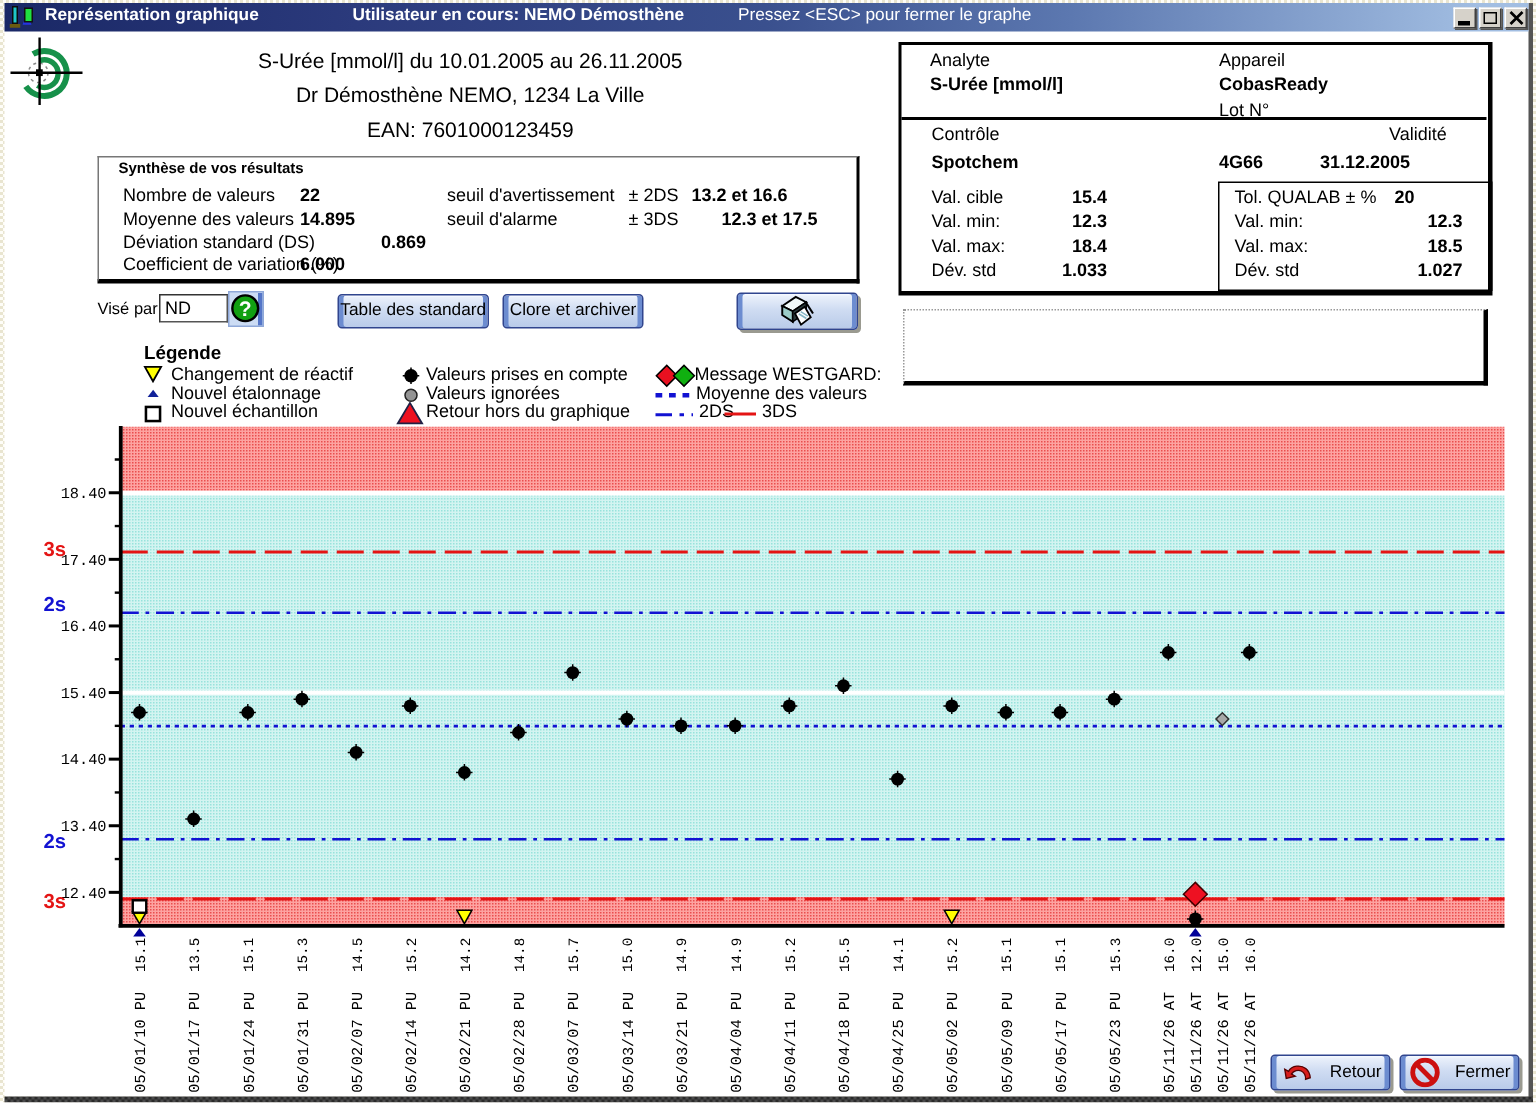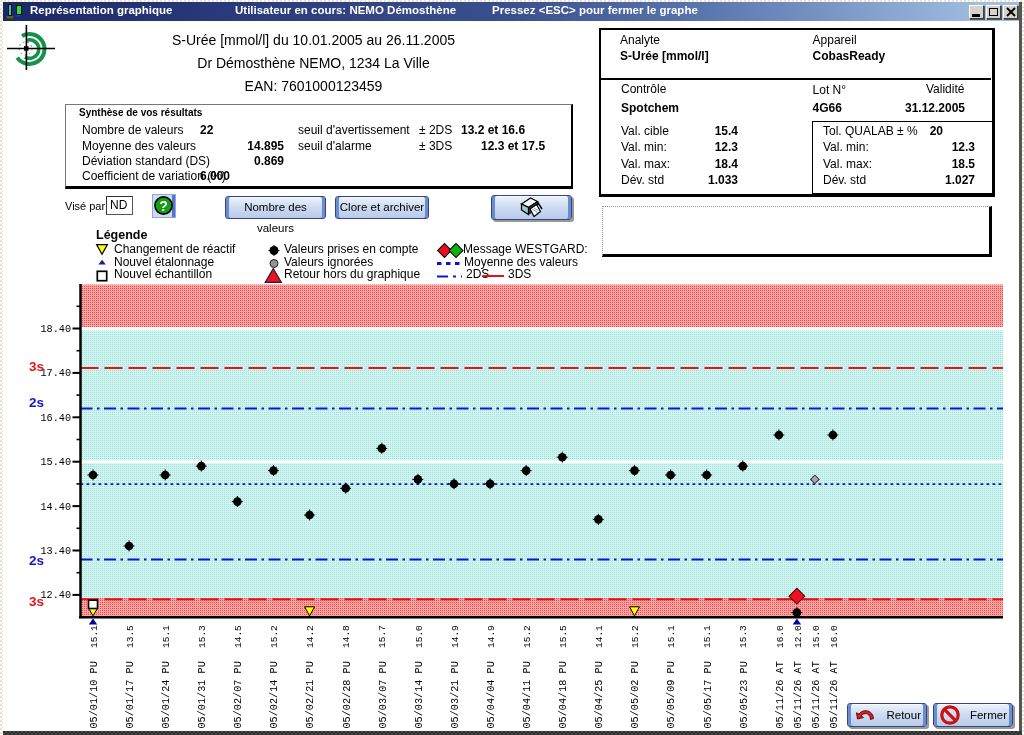--- a/index.html
+++ b/index.html
@@ -22,21 +22,21 @@
 <svg class="abs" style="left:6px;top:3px" width="18" height="17" viewBox="0 0 18 17">
  <rect x="2" y="1" width="4" height="12" fill="#0c0c0c"></rect>
     <rect x="3" y="2" width="2" height="10" fill="#1ec8c8"></rect>
  <rect x="0.5" y="13" width="7" height="2.5" fill="#6b5b10"></rect>
  <polygon points="9,13.5 15,13.5 12,6" fill="#2435e0"></polygon>
  <rect x="10" y="2" width="6" height="10" fill="#111"></rect>
     <rect x="11" y="3" width="4" height="8" fill="#20e040"></rect>
 </svg>
 <div class="abs" style="left:30px;top:4px;font-size:11.5px;font-weight:bold;color:#fff">Représentation graphique</div>
 <div class="abs" style="left:235px;top:4px;font-size:11.5px;font-weight:bold;color:#fff">Utilisateur en cours: NEMO Démosthène</div>
-<div class="abs" style="left:492px;top:4px;font-size:11.5px;font-weight:bold;color:#fff">Pressez &lt;ESC&gt; pour fermer le graphe</div>
+<div class="abs" style="left:492px;top:4px;font-size:11.5px;font-weight:normal;color:#fff">Pressez &lt;ESC&gt; pour fermer le graphe</div>
 
 <div class="abs" style="left:969px;top:5px;width:15px;height:14px;background:#d6d2ca;border:1px solid;border-color:#fff #404040 #404040 #fff;box-shadow:1px 1px 0 #555"></div>
 <div class="abs" style="left:972px;top:14px;width:8px;height:3px;background:#000"></div>
 <div class="abs" style="left:986px;top:5px;width:15px;height:14px;background:#d6d2ca;border:1px solid;border-color:#fff #404040 #404040 #fff;box-shadow:1px 1px 0 #555"></div>
 <div class="abs" style="left:989px;top:8px;width:9px;height:8px;border:1.5px solid #000"></div>
 <div class="abs" style="left:1003px;top:5px;width:15px;height:14px;background:#d6d2ca;border:1px solid;border-color:#fff #404040 #404040 #fff;box-shadow:1px 1px 0 #555"></div>
 <svg class="abs" style="left:1006px;top:7px" width="10" height="10" viewBox="0 0 10 10">
     <path d="M1 1 L9 9 M9 1 L1 9" stroke="#000" stroke-width="1.8"></path>
   </svg>
 
@@ -49,72 +49,72 @@
  <rect x="24" y="24.2" width="4.5" height="4.5" fill="#000"></rect>
 </svg>
 
 <div class="abs" style="left:0;top:29px;width:627px;text-align:center;font-size:14px;line-height:23px">S-Urée [mmol/l] du 10.01.2005 au 26.11.2005<br>Dr Démosthène NEMO, 1234 La Ville<br>EAN: 7601000123459</div>
 
 <div class="abs" style="left:65px;top:104px;width:508px;height:85px;border:1px solid #777;border-right:2px solid #000;border-bottom:3px solid #000;background:#fff"></div>
 <div class="abs" style="left:79px;top:107px;font-size:10px;font-weight:bold">Synthèse de vos résultats</div>
 <div class="abs t12" style="left:82px;top:123px">Nombre de valeurs</div>
 <div class="abs t12" style="left:200px;top:123px;width:84px;text-align:left"><b>22</b></div>
 <div class="abs t12" style="left:82px;top:138.5px">Moyenne des valeurs</div>
-<div class="abs t12" style="left:200px;top:138.5px;width:84px;text-align:right"><b>14.895</b></div>
+<div class="abs t12" style="left:200px;top:138.5px;width:84px;text-align:left"><b>14.895</b></div>
 <div class="abs t12" style="left:82px;top:153.8px">Déviation standard (DS)</div>
 <div class="abs t12" style="left:200px;top:153.8px;width:84px;text-align:right"><b>0.869</b></div>
 <div class="abs t12" style="left:82px;top:169px">Coefficient de variation (%)</div>
 <div class="abs t12" style="left:200px;top:169px;width:84px;text-align:left"><b>6.000</b></div>
 <div class="abs t12" style="left:298px;top:123px">seuil d'avertissement</div>
 <div class="abs t12" style="left:419px;top:123px">± 2DS</div>
 <div class="abs t12" style="left:461px;top:123px"><b>13.2 et 16.6</b></div>
 <div class="abs t12" style="left:298px;top:138.5px">seuil d'alarme</div>
 <div class="abs t12" style="left:419px;top:138.5px">± 3DS</div>
 <div class="abs t12" style="left:481px;top:138.5px"><b>12.3 et 17.5</b></div>
 
 <div class="abs" style="left:599px;top:28px;width:396px;height:169px;border:2px solid #000;border-right:3px solid #000;border-bottom:3px solid #000;background:#fff"></div>
 <div class="abs" style="left:601px;top:78px;width:390px;height:1.5px;background:#000"></div>
 <div class="abs" style="left:811.8px;top:121px;width:183.5px;height:73px;border:1px solid #000;border-left:1.5px solid #000;border-top:1.5px solid #000"></div>
 <div class="t13" style="left:620px;top:34.2px">Analyte</div>
 <div class="t13" style="left:620px;top:50.4px"><b>S-Urée [mmol/l]</b></div>
 <div class="t13" style="left:812.6px;top:34.2px">Appareil</div>
 <div class="t13" style="left:812.6px;top:50.4px"><b>CobasReady</b></div>
 <div class="t13" style="left:621px;top:83.3px">Contrôle</div>
 <div class="t13" style="left:621px;top:102.4px"><b>Spotchem</b></div>
-<div class="t13" style="left:812.6px;top:84px">Lot N°</div>
+<div class="t13" style="left:812.6px;top:67px">Lot N°</div>
 <div class="t13" style="left:812.6px;top:102.4px"><b>4G66</b></div>
 <div class="t13" style="left:926px;top:83.3px">Validité</div>
-<div class="t13" style="left:880px;top:102.4px;width:110px;text-align:center"><b>31.12.2005</b></div>
+<div class="t13" style="left:880px;top:102.4px;width:110px;text-align:left"><b>31.12.2005</b></div>
 <div class="t13" style="left:621px;top:125.2px">Val. cible</div>
 <div class="t13" style="left:680px;top:125.2px;width:58px;text-align:right"><b>15.4</b></div>
 <div class="t13" style="left:621px;top:141.2px">Val. min:</div>
 <div class="t13" style="left:680px;top:141.2px;width:58px;text-align:right"><b>12.3</b></div>
 <div class="t13" style="left:621px;top:157.6px">Val. max:</div>
 <div class="t13" style="left:680px;top:157.6px;width:58px;text-align:right"><b>18.4</b></div>
 <div class="t13" style="left:621px;top:174px">Dév. std</div>
 <div class="t13" style="left:680px;top:174px;width:58px;text-align:right"><b>1.033</b></div>
 <div class="t13" style="left:823px;top:125.2px">Tol. QUALAB ± %</div>
 <div class="t13" style="left:900px;top:125.2px;width:43px;text-align:right"><b>20</b></div>
 <div class="t13" style="left:823px;top:141.2px">Val. min:</div>
 <div class="t13" style="left:918px;top:141.2px;width:57px;text-align:right"><b>12.3</b></div>
 <div class="t13" style="left:823px;top:157.6px">Val. max:</div>
 <div class="t13" style="left:918px;top:157.6px;width:57px;text-align:right"><b>18.5</b></div>
 <div class="t13" style="left:823px;top:174px">Dév. std</div>
 <div class="t13" style="left:918px;top:174px;width:57px;text-align:right"><b>1.027</b></div>
 
 <div class="abs" style="left:602px;top:206px;width:390px;height:51px;border:1px dotted #999;border-right:3px solid #000;border-bottom:3px solid #000;background:#fff"></div>
 
 <div class="abs" style="left:65px;top:199.5px;font-size:11px">Visé par</div>
-<div class="abs" style="left:106px;top:196px;width:27px;height:19px;background:#fff;border:1px solid #555;border-top:1.5px solid #333;border-left:1.5px solid #333;font-size:12px;line-height:17px;padding-left:3px">ND</div>
+<div class="abs" style="left:106px;top:196px;width:46px;height:19px;background:#fff;border:1px solid #555;border-top:1.5px solid #333;border-left:1.5px solid #333;font-size:12px;line-height:17px;padding-left:3px">ND</div>
 <div class="abs" style="left:152px;top:194px;width:24px;height:24px;background:#ccdcf4;border:1px solid #8fa8d8;box-shadow:inset -3px 0 0 #5576c8"></div>
 <svg class="abs" style="left:152px;top:194px" width="24" height="24" viewBox="0 0 24 24">
  <circle cx="11.5" cy="11.5" r="8.6" fill="#12a012" stroke="#000" stroke-width="1.6"></circle>
  <text x="11.5" y="16.5" text-anchor="middle" font-family="Liberation Sans" font-size="14" font-weight="bold" fill="#fff">?</text>
 </svg>
-<div class="btn" style="left:225px;top:195.5px;width:101px">Nombre des valeurs</div>
+<div class="btn" style="left:225px;top:195.5px;width:101px">Table des standard</div>
 <div class="btn" style="left:335px;top:195.5px;width:94px">Clore et archiver</div>
 <div class="btn sh" style="left:491px;top:195px;width:81px;height:25px"></div>
 <svg class="abs" style="left:519px;top:196px" width="24" height="22" viewBox="0 0 24 22">
  <polygon points="2.5,8 11.5,2 18.5,5.5 9.5,11.5" fill="#f2fafa" stroke="#000" stroke-width="1.3"></polygon>
  <polygon points="2.5,8 9.5,11.5 9.5,18.5 2.5,14" fill="#9cccc8" stroke="#000" stroke-width="1.3"></polygon>
  <polygon points="9.5,11.5 18.5,5.5 18.5,12 9.5,18.5" fill="#2a3a3a" stroke="#000" stroke-width="1"></polygon>
  <line x1="18.5" y1="6" x2="23" y2="13" stroke="#000" stroke-width="1.4"></line>
  <polygon points="11,13 17.5,8.5 21.5,15.5 15,20.5" fill="#fff" stroke="#000" stroke-width="1.2"></polygon>
  <line x1="13.5" y1="13.2" x2="18.6" y2="16.4" stroke="#88b8c8" stroke-width="1.2"></line>
  <line x1="14.8" y1="11.8" x2="19.6" y2="14.8" stroke="#88b8c8" stroke-width="1"></line>

